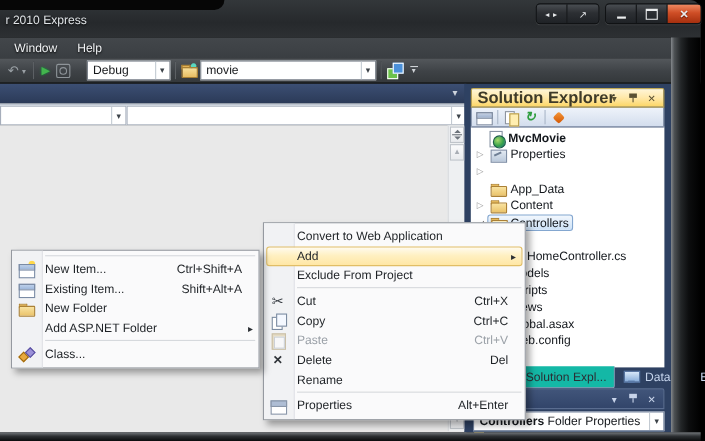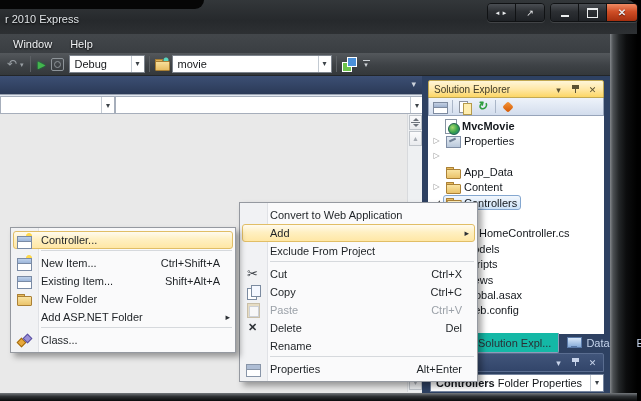--- a/index.html
+++ b/index.html
@@ -40,21 +40,21 @@
   .tbglyph{color:#9aa0a5;font-size:12px;line-height:16px;text-align:center;width:16px}
   #undo-caret{color:#9aa0a5;font-size:7px;margin:2px 2px 0 0}
   #run-glyph{color:#44b44e;font-size:10px;width:14px;text-align:center;text-shadow:0 0 2px #0a3}
   .ic-nav-gray::before{content:"";position:absolute;left:2px;top:2px;width:11px;height:11px;border:1px solid #8e9499;border-radius:2px}
   .ic-nav-gray::after{content:"";position:absolute;left:5px;top:5px;width:5px;height:5px;border:1px solid #8e9499;border-radius:50%}
   .tcombo{position:relative;height:18px;background:#fff;border:1px solid #7c838c;font-size:11px;
     color:#16181b;line-height:16px;padding-left:5px}
   .carrow{position:absolute;right:0;top:0;bottom:0;width:13px;border-left:1px solid #c3cad2;
     display:flex;align-items:center;justify-content:center}
   .carrow::before{content:"▾";font-size:8px;color:#3c4248}
-  #combo-debug{width:76px;margin-left:4px}
+  #combo-debug{width:76px;margin-left:14px}
   #combo-search{width:160px;margin-left:2px}
   .ic-findfolder::before{content:"";position:absolute;left:1px;top:3px;width:6px;height:3px;background:#e0b257;border:1px solid #a87f34;border-bottom:none}
   .ic-findfolder::after{content:"";position:absolute;left:1px;top:5px;width:13px;height:8px;background:linear-gradient(#f7df9b,#e7bd63);border:1px solid #a87f34;border-radius:1px}
   .ic-findfolder{background:radial-gradient(circle at 12px 4px,#59d7c0 0 2px,rgba(0,0,0,0) 3px)}
   .ic-badge::before{content:"";position:absolute;left:1px;top:6px;width:8px;height:8px;background:#6cc24a;border:1px solid #fff}
   .ic-badge::after{content:"";position:absolute;left:6px;top:1px;width:8px;height:8px;background:#4a90d9;border:1px solid #fff}
   #tb-overflow{display:flex;flex-direction:column;align-items:center;margin-left:6px}
   #tb-overflow::before{content:"";width:7px;height:1px;background:#cfd3d7;margin-bottom:1px}
   #tb-overflow::after{content:"▾";font-size:7px;color:#cfd3d7;line-height:6px}
 
@@ -78,21 +78,21 @@
   #scr-up{top:17px}
   #scr-up::before{content:"▲";font-size:7px;color:#a8adb4}
   #scr-down{top:261px}
   #scr-down::before{content:"▼";font-size:7px;color:#a8adb4}
 
   
   #rightnavy{position:absolute;left:422px;top:76px;width:190px;height:317px;background:#2e4162;z-index:1}
   #se-title{position:absolute;left:428px;top:80px;width:176px;height:18px;z-index:2;
     background:linear-gradient(#fff6d8,#ffe8a8 50%,#fcd665);border:1px solid #c2a953;border-radius:2px 2px 0 0;
     display:flex;align-items:center;padding-left:5px}
-  #se-title-text{font-size:10px;font-weight:400;color:#3e3a28}
+  #se-title-text{font-size:15px;font-weight:700;color:#3e3a28}
   .panebtns{position:absolute;right:4px;top:2px;display:flex;gap:4px;align-items:center}
   .pbtn{width:13px;height:13px;display:flex;align-items:center;justify-content:center;position:relative}
   .g-chev-d::before{content:"▾";font-size:9px;color:#5a5133}
   .g-pin-d::before{content:"";position:absolute;left:3px;top:2px;width:7px;height:4px;background:#5a5133}
   .g-pin-d::after{content:"";position:absolute;left:6px;top:6px;width:1px;height:4px;background:#5a5133}
   .g-x-d::before{content:"✕";font-size:9px;color:#5a5133}
   .g-chev-l::before{content:"▾";font-size:9px;color:#c8d4ea}
   .g-pin-l::before{content:"";position:absolute;left:3px;top:2px;width:7px;height:4px;background:#c8d4ea}
   .g-pin-l::after{content:"";position:absolute;left:6px;top:6px;width:1px;height:4px;background:#c8d4ea}
   .g-x-l::before{content:"✕";font-size:9px;color:#c8d4ea}
@@ -472,26 +472,20 @@
       <div class="mi">
         <span class="mico ic-props"></span>
         <span class="mlabel">Properties</span>
         <span class="mshort">Alt+Enter</span>
         <span class="marrow"></span>
       </div>
     </div>
 
   <div id="add-submenu" class="menu">
 
-  <div class="mi hl">
-        <span class="mico ic-win spark"></span>
-        <span class="mlabel">Controller...</span>
-        <span class="mshort"></span>
-        <span class="marrow"></span>
-      </div>
       <div class="mi sep">
         
         
         
         
       </div>
       <div class="mi">
         <span class="mico ic-win spark"></span>
         <span class="mlabel">New Item...</span>
         <span class="mshort">Ctrl+Shift+A</span>

